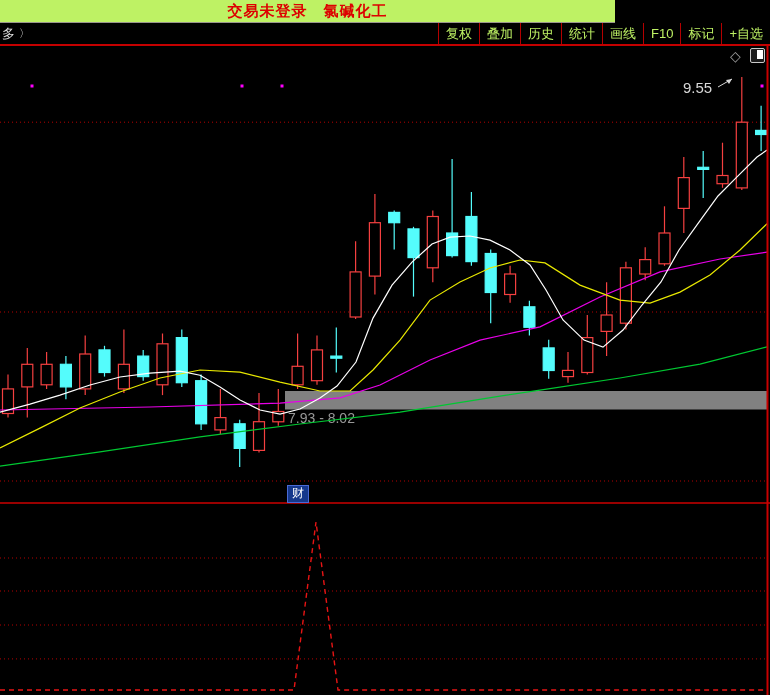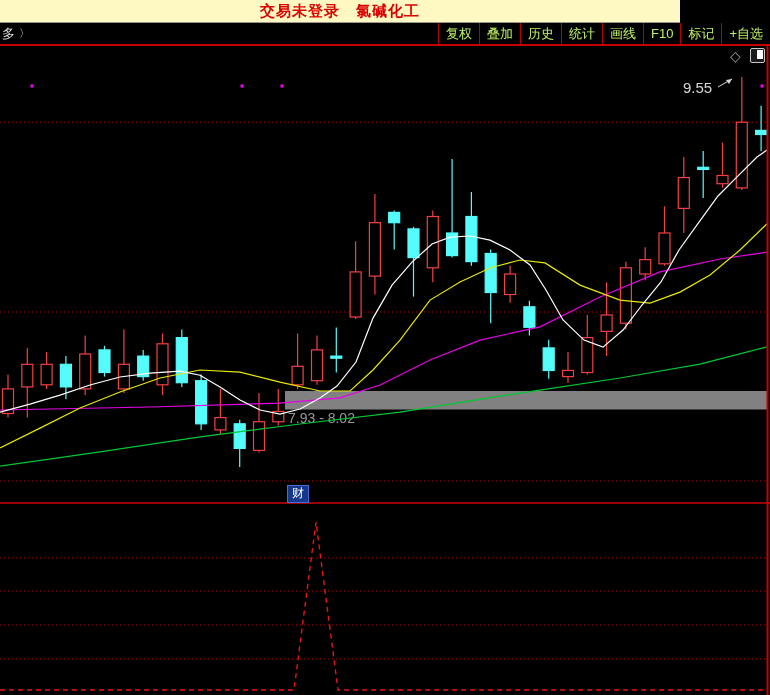--- a/index.html
+++ b/index.html
@@ -1,18 +1,18 @@
 <!DOCTYPE html>
 <html><head>
 <meta charset="utf-8">
 <style>
   html,body{margin:0;padding:0;background:#000;}
   .app{position:relative;width:770px;height:695px;background:#000;overflow:hidden;
        font-family:"Liberation Sans","DejaVu Sans",sans-serif;}
-  .titlebar{position:absolute;left:0;top:0;width:680px;height:22px;background:#fef9c3;
+  .titlebar{position:absolute;left:0;top:0;width:615px;height:22px;background:#bef264;
             border-bottom:1px solid #9a968e;display:flex;align-items:center;justify-content:center;}
   .title-text{color:#dd0000;font-weight:bold;font-size:15px;letter-spacing:1px;}
   .toolbar{position:absolute;left:0;top:23px;width:770px;height:21px;background:#000;
            border-bottom:2px solid #c40000;display:flex;align-items:center;}
   .tb-left{color:#e0e0e0;font-size:13px;padding-left:2px;display:flex;align-items:center;gap:4px;}
   .tb-left .chev{color:#cfcfcf;font-size:11px;}
   .tb-right{margin-left:auto;display:flex;height:100%;}
   .tb-btn{color:#bef264;font-size:13px;line-height:21px;padding:0 7px;border-left:1px solid #b40000;
           white-space:nowrap;cursor:default;}
   .chartsvg{position:absolute;left:0;top:0;}

